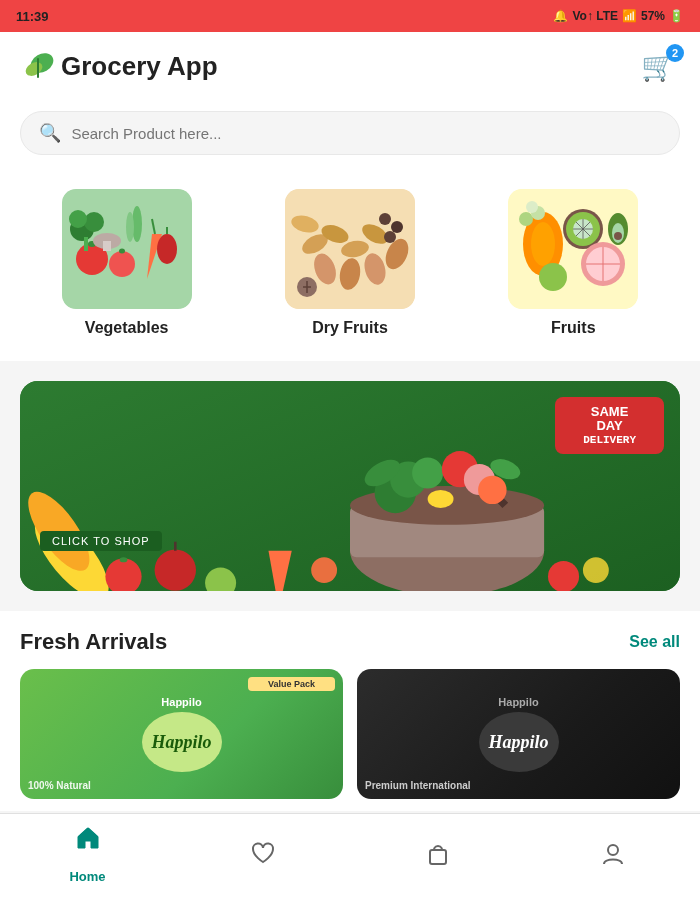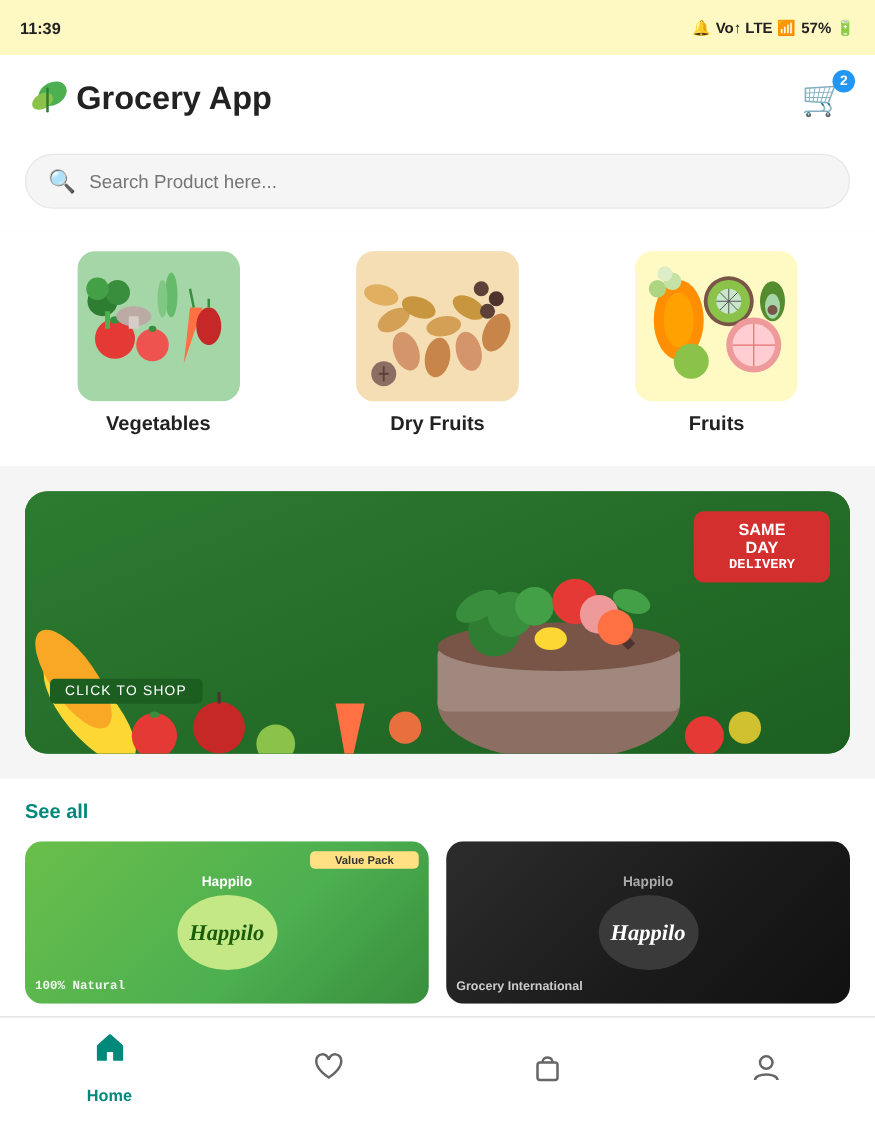--- a/index.html
+++ b/index.html
@@ -7,22 +7,22 @@
     body {
       width: 700px;
       min-height: 900px;
       background: #f5f5f5;
       font-family: 'Segoe UI', Arial, sans-serif;
       overflow-x: hidden;
     }
 
     
     .status-bar {
-      background: #fef9c3;
-      height: 44px;
+      background: #ef4444;
+      height: 32px;
       display: flex;
       align-items: center;
       justify-content: space-between;
       padding: 0 16px;
       font-size: 13px;
       font-weight: 600;
       color: #222;
     }
     .status-right {
       display: flex;
@@ -253,21 +253,20 @@
       border-radius: 4px;
     }
     .natural-label {
       position: absolute;
       bottom: 8px;
       left: 8px;
       color: #fff;
       font-size: 10px;
       font-weight: 600;
       opacity: 0.9;
-      font-family: Liberation Mono, monospace;
     }
     .premium-label {
       position: absolute;
       bottom: 8px;
       left: 8px;
       color: #ccc;
       font-size: 10px;
       font-weight: 600;
     }
 
@@ -524,20 +523,21 @@
     <div class="banner-badge">
       <span>SAME</span>
       <span>DAY</span>
       <span style="font-size:11px;font-family:Liberation Mono, monospace;">DELIVERY</span>
     </div>
   </div>
 </div>
 
 <div class="arrivals-section">
   <div class="arrivals-header">
+    <span class="arrivals-title">Fresh Arrivals</span>
     <span class="see-all">See all</span>
   </div>
   <div class="arrivals-grid">
 
     <div class="arrival-card happilo-green">
       <span class="value-pack-badge">Value Pack</span>
       <div style="display:flex;flex-direction:column;align-items:center;">
         <div style="font-size:11px;color:#fff;font-weight:600;margin-bottom:4px;">Happilo</div>
         <div style="background:#c5e887;border-radius:50%;width:80px;height:60px;display:flex;align-items:center;justify-content:center;">
           <span style="font-size:18px;font-weight:900;color:#1a5c0a;font-style:italic;font-family:Georgia,serif;">Happilo</span>
@@ -546,21 +546,21 @@
       <span class="natural-label">100% Natural</span>
     </div>
 
     <div class="arrival-card happilo-dark">
       <div style="display:flex;flex-direction:column;align-items:center;">
         <div style="font-size:11px;color:#aaa;font-weight:600;margin-bottom:4px;">Happilo</div>
         <div style="background:#3a3a3a;border-radius:50%;width:80px;height:60px;display:flex;align-items:center;justify-content:center;">
           <span style="font-size:18px;font-weight:900;color:#fff;font-style:italic;font-family:Georgia,serif;">Happilo</span>
         </div>
       </div>
-      <span class="premium-label">Grocery International</span>
+      <span class="premium-label">Premium International</span>
     </div>
 
   </div>
 </div>
 
 <div class="bottom-spacer"></div>
 
 <div class="bottom-nav">
   <div class="nav-item nav-active">
     <svg width="28" height="28" viewBox="0 0 28 28">

